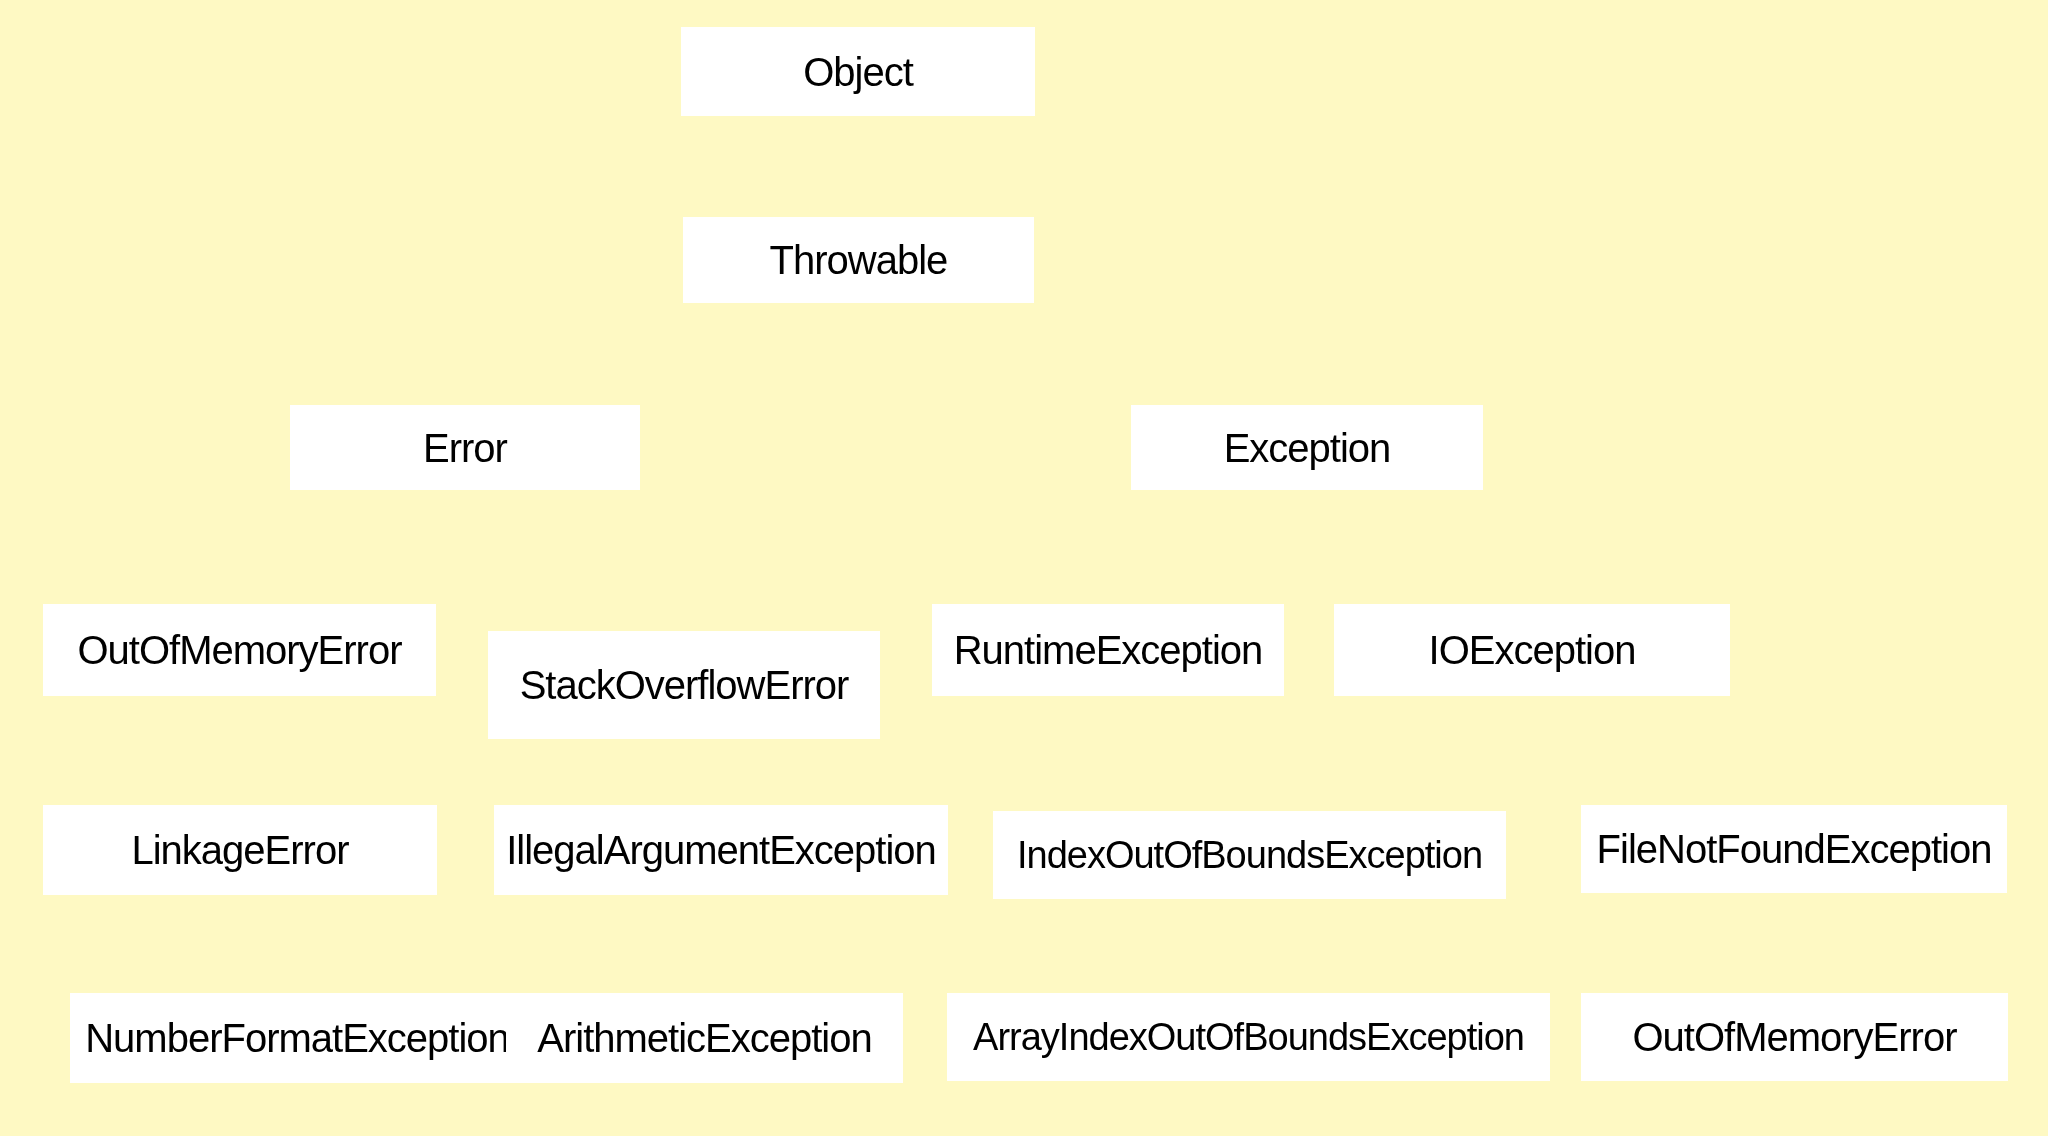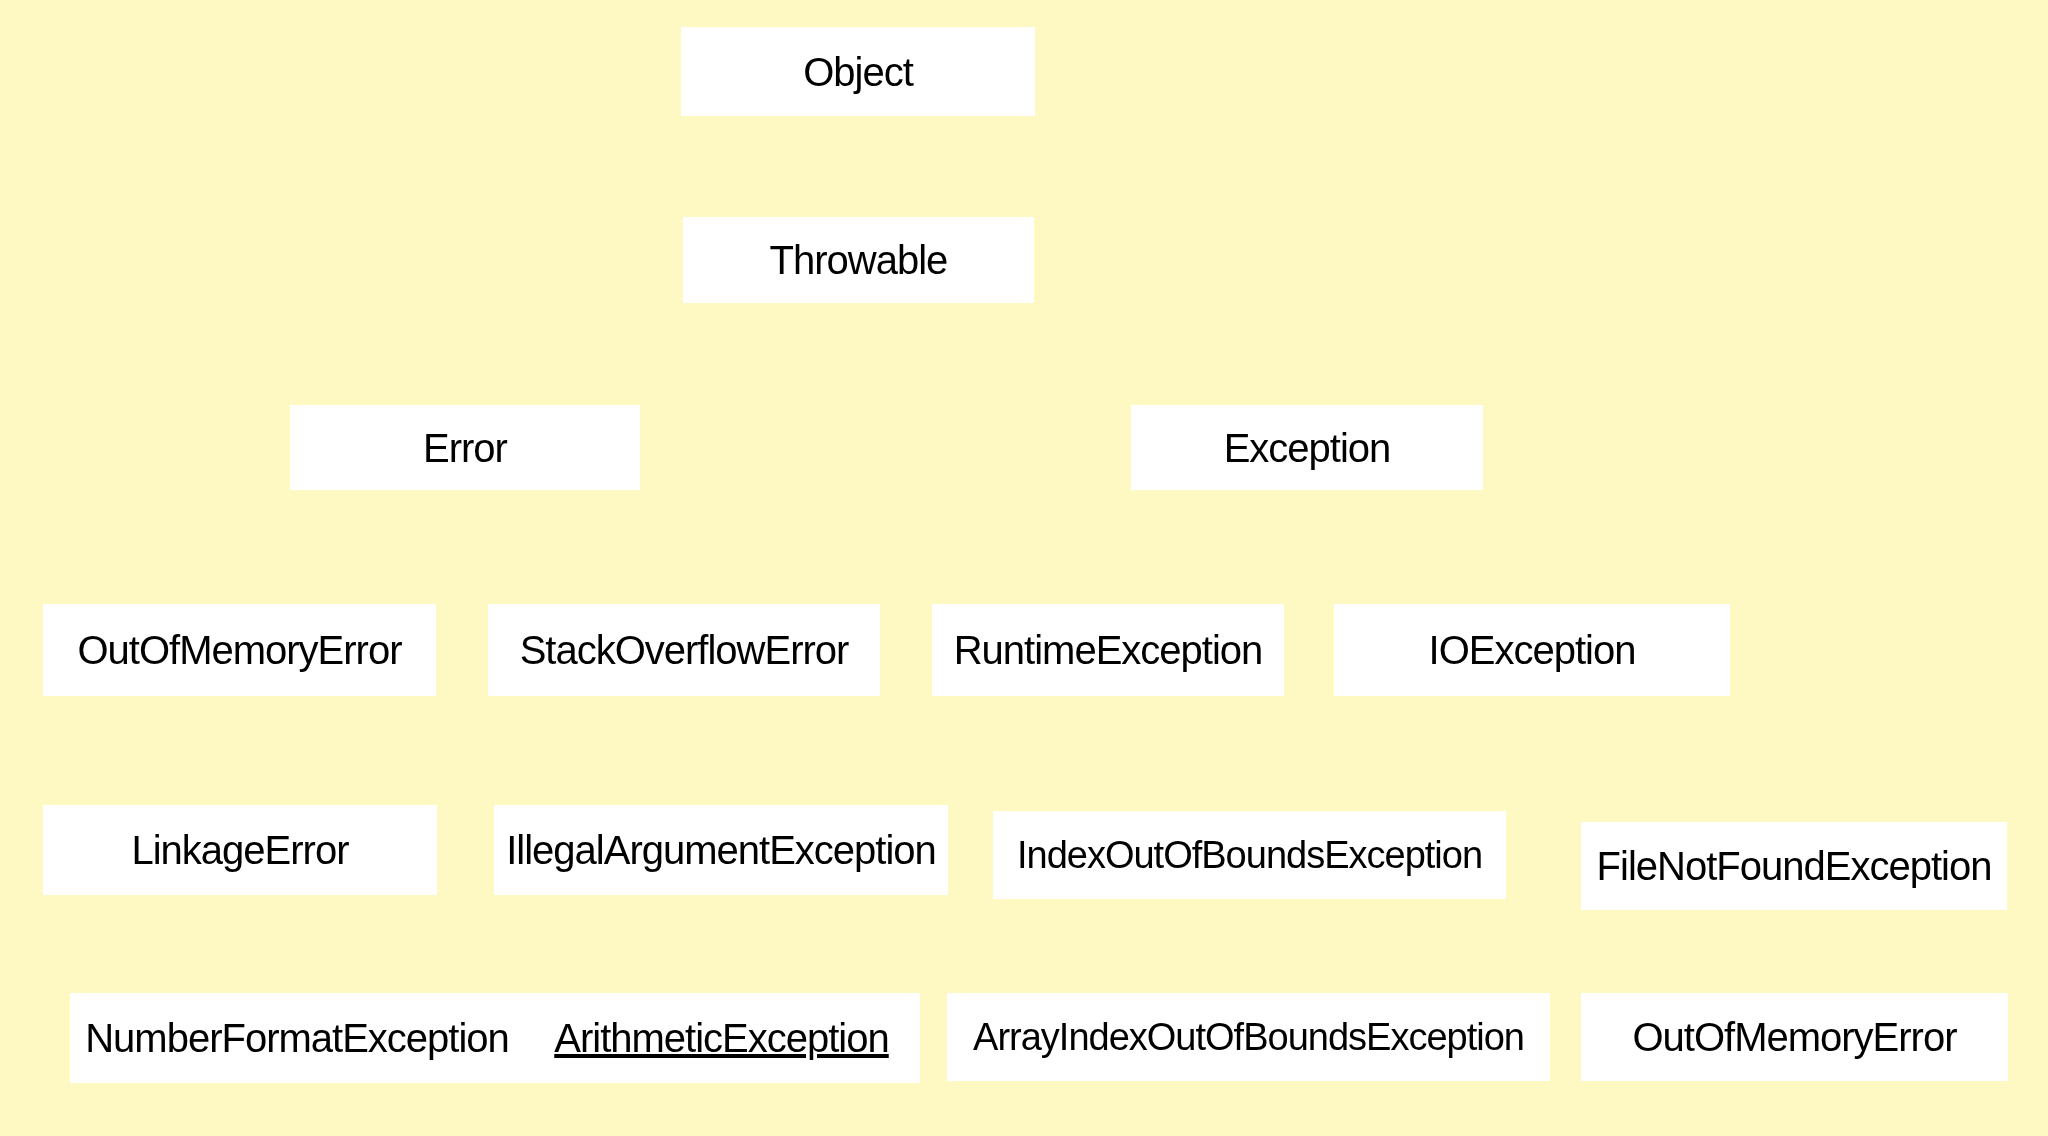--- a/index.html
+++ b/index.html
@@ -26,29 +26,29 @@
     letter-spacing: -1px;
     white-space: nowrap;
     line-height: 1;
   }
   
   .n-object     { left: 681px;  top: 27px;  width: 354px; height: 89px; }
   .n-throwable  { left: 683px;  top: 217px; width: 351px; height: 86px; }
   .n-error      { left: 290px;  top: 405px; width: 350px; height: 85px; }
   .n-exception  { left: 1131px; top: 405px; width: 352px; height: 85px; }
   .n-oom        { left: 43px;   top: 604px; width: 393px; height: 92px; }
-  .n-soe        { left: 488px;  top: 604px; width: 392px; height: 92px; }
+  .n-soe        { left: 488px;  top: 631px; width: 392px; height: 108px; }
   .n-re         { left: 932px;  top: 604px; width: 352px; height: 92px; }
   .n-ioe        { left: 1334px; top: 604px; width: 396px; height: 92px; text-align: center; }
   .n-le         { left: 43px;   top: 805px; width: 394px; height: 90px; }
   .n-iae        { left: 494px;  top: 805px; width: 454px; height: 90px; }
   .n-ioob       { left: 993px;  top: 811px; width: 513px; height: 88px; font-size: 38px; }
-  .n-fnf        { left: 1581px; top: 822px; width: 426px; height: 88px; }
+  .n-fnf        { left: 1581px; top: 805px; width: 426px; height: 88px; }
   .n-nfe        { left: 40px;   top: 993px; width: 454px; height: 90px; margin-left: 30px; }
-  .n-ae         { left: 523px;  top: 993px; width: 397px; height: 90px; text-decoration: underline; }
+  .n-ae         { left: 506px;  top: 993px; width: 397px; height: 90px; }
   .n-aioob      { left: 947px;  top: 993px; width: 603px; height: 88px; font-size: 38px; }
   .n-se         { left: 1581px; top: 993px; width: 427px; height: 88px; }
 </style>
 </head>
 <body>
 
 <div class="canvas">
 
   <div class="node n-object">Object</div>
   <div class="node n-throwable">Throwable</div>

